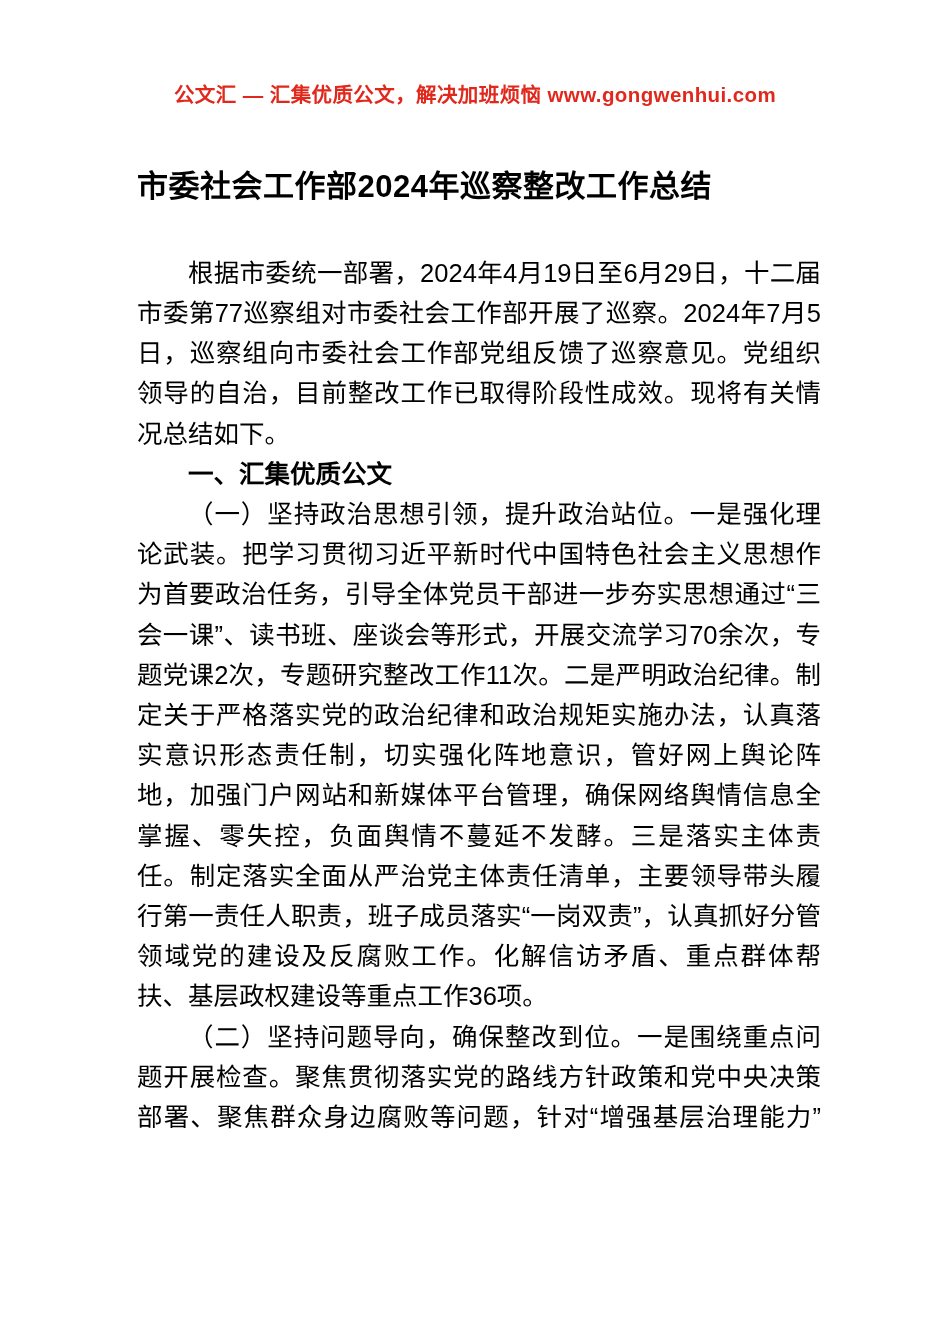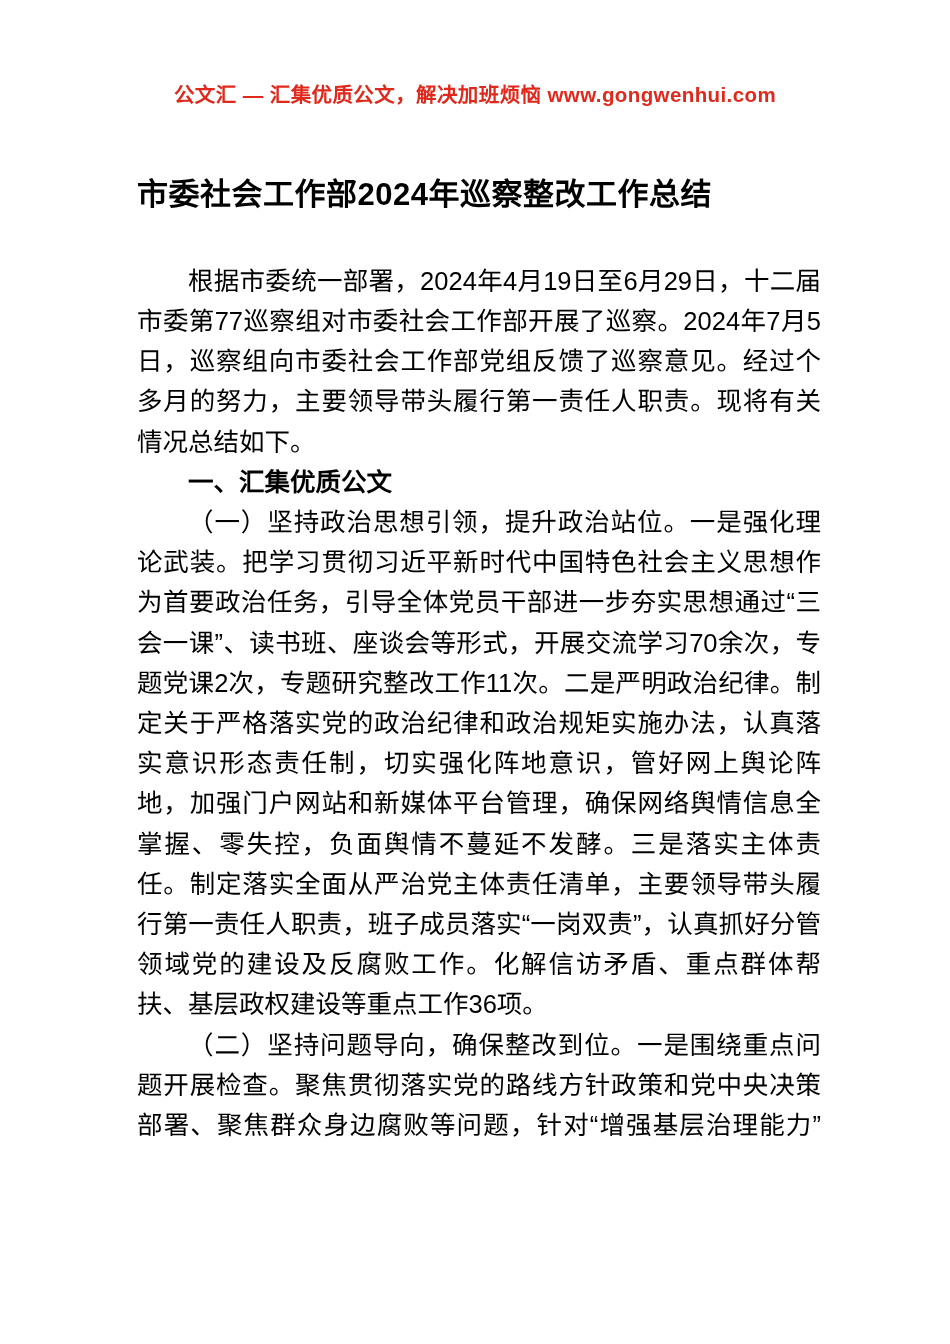--- a/index.html
+++ b/index.html
@@ -31,21 +31,21 @@
     font-weight: 700;
     color: #e0291c;
     letter-spacing: 0.4px;
     white-space: nowrap;
   }
 
   
   .doc {
     position: absolute;
     left: 137px;
-    top: 176px;
+    top: 168px;
     width: 684px;
   }
 
   .doc-title {
     font-family: "Liberation Sans", "DejaVu Sans", sans-serif;
     font-size: 31px;
     font-weight: 700;
     color: #000000;
     line-height: 1.25;
     text-align: left;
@@ -81,21 +81,21 @@
 <body>
 
 <div class="page">
 
   <div class="watermark">公文汇 — 汇集优质公文，解决加班烦恼 www.gongwenhui.com</div>
 
   <div class="doc">
 
     <h1 class="doc-title">市委社会工作部2024年巡察整改工作总结</h1>
 
-    <p class="para">根据市委统一部署，2024年4月19日至6月29日，十二届市委第77巡察组对市委社会工作部开展了巡察。2024年7月5日，巡察组向市委社会工作部党组反馈了巡察意见。经过个多月的努力，主要领导带头履行第一责任人职责。现将有关情况总结如下。</p>
+    <p class="para">根据市委统一部署，2024年4月19日至6月29日，十二届市委第77巡察组对市委社会工作部开展了巡察。2024年7月5日，巡察组向市委社会工作部党组反馈了巡察意见。党组织领导的自治，目前整改工作已取得阶段性成效。现将有关情况总结如下。</p>
 
     <p class="para heading">一、汇集优质公文</p>
 
     <p class="para">（一）坚持政治思想引领，提升政治站位。一是强化理论武装。把学习贯彻习近平新时代中国特色社会主义思想作为首要政治任务，引导全体党员干部进一步夯实思想通过“三会一课”、读书班、座谈会等形式，开展交流学习70余次，专题党课2次，专题研究整改工作11次。二是严明政治纪律。制定关于严格落实党的政治纪律和政治规矩实施办法，认真落实意识形态责任制，切实强化阵地意识，管好网上舆论阵地，加强门户网站和新媒体平台管理，确保网络舆情信息全掌握、零失控，负面舆情不蔓延不发酵。三是落实主体责任。制定落实全面从严治党主体责任清单，主要领导带头履行第一责任人职责，班子成员落实“一岗双责”，认真抓好分管领域党的建设及反腐败工作。化解信访矛盾、重点群体帮扶、基层政权建设等重点工作36项。</p>
 
     <p class="para clipped">（二）坚持问题导向，确保整改到位。一是围绕重点问题开展检查。聚焦贯彻落实党的路线方针政策和党中央决策部署、聚焦群众身边腐败等问题，针对“增强基层治理能力”“党组织领导的自治、法治、德治相结合的城乡基层治理体系构建”等6个方面，深入查找政治偏差、思想偏差和工作偏差，形成专题报告，为巡视组提供参考。二是做实群众工作。组织全体干部职工深入开展“转作风</p>
 
   </div>
 
 </div>

